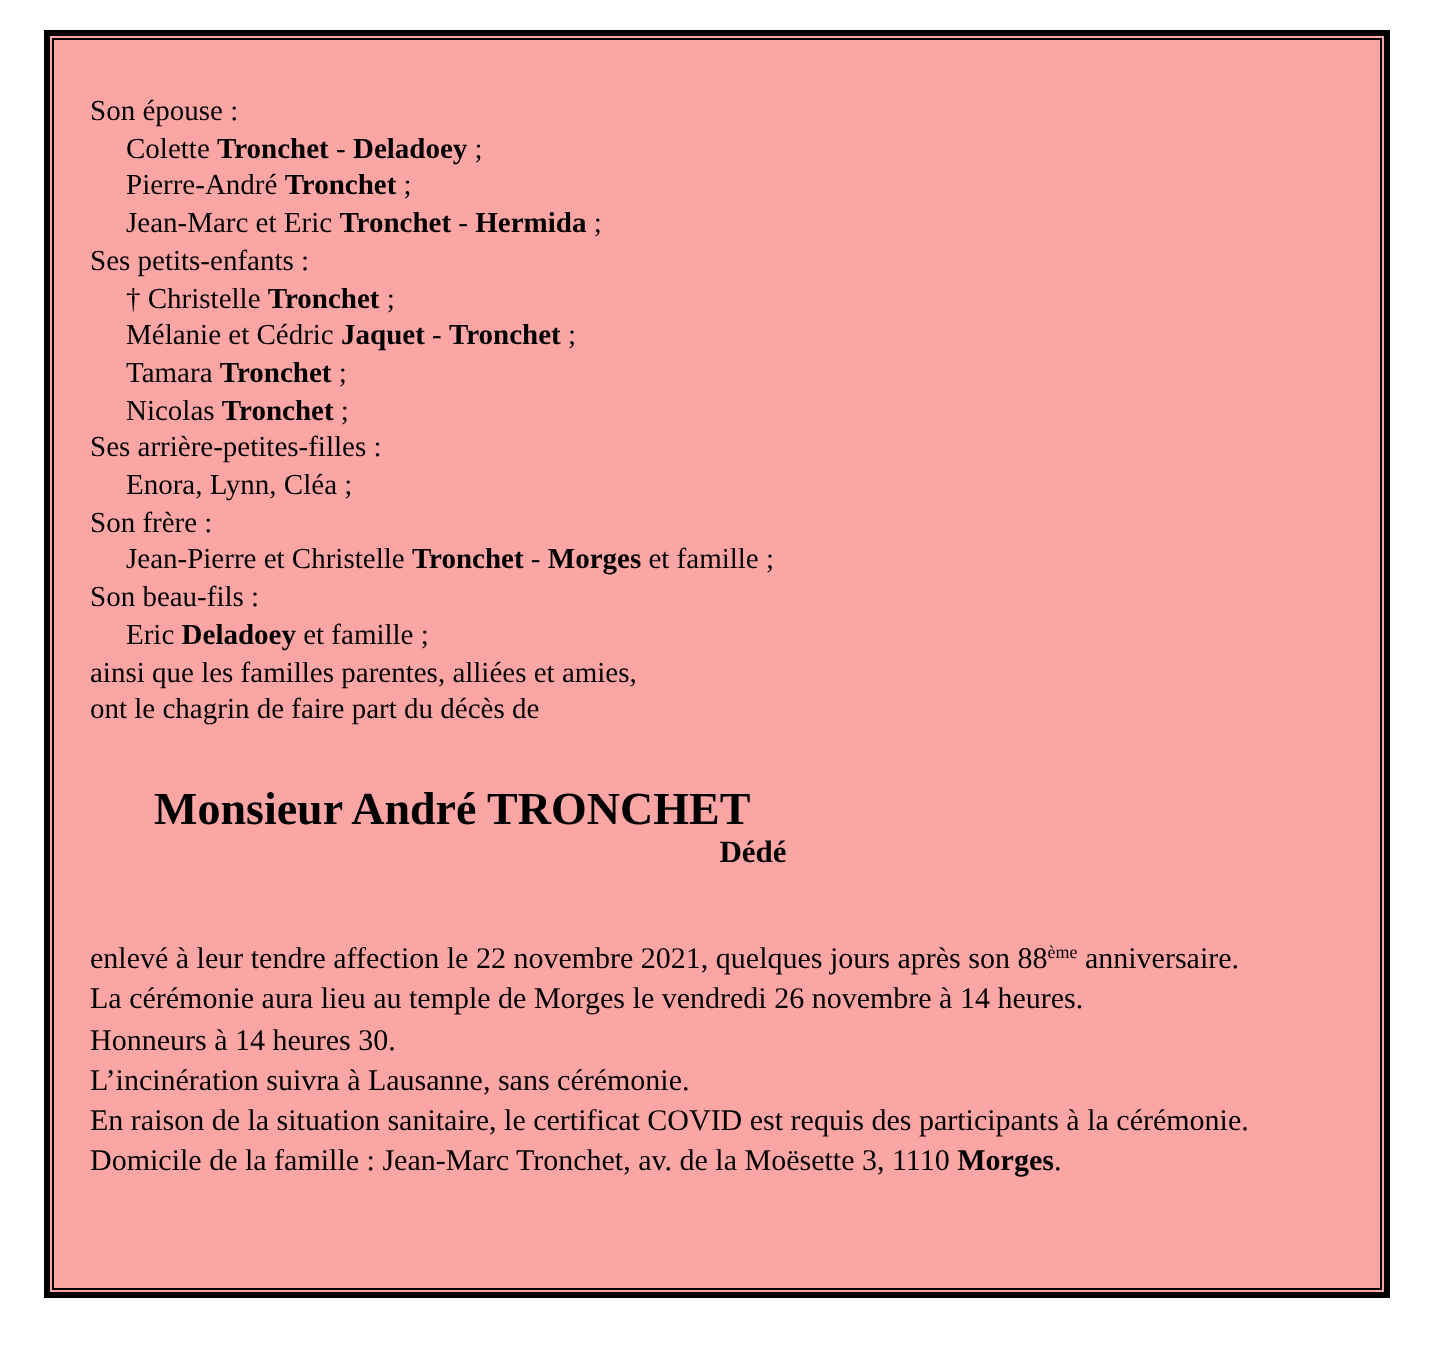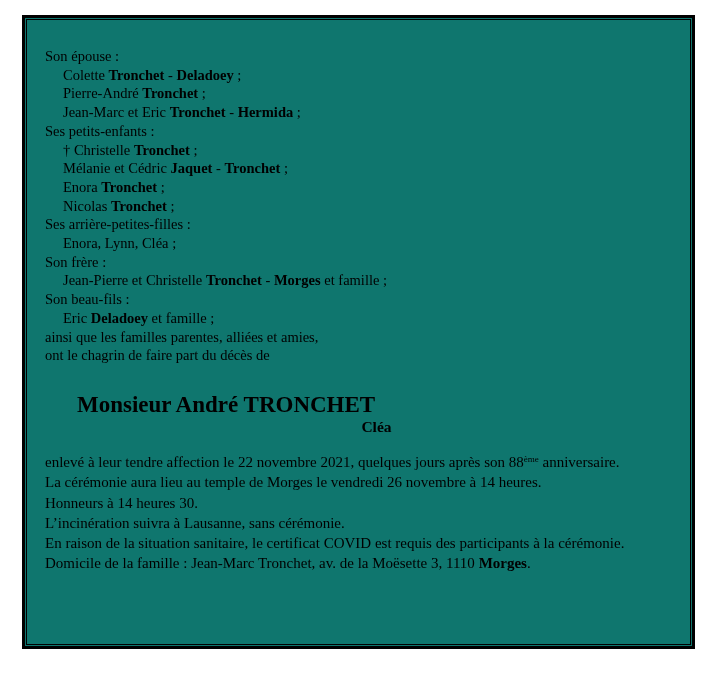--- a/index.html
+++ b/index.html
@@ -18,21 +18,21 @@
   }
   .frame-outer {
     position: absolute;
     left: 22px;
     top: 15px;
     width: 673px;
     height: 634px;
     box-sizing: border-box;
     border: 3px solid #000;
     padding: 1px;
-    background: #0f766e;
+    background: #fca5a5;
   }
   .frame-inner {
     box-sizing: border-box;
     width: 100%;
     height: 100%;
     border: 1px solid #000;
   }
   .content {
     box-sizing: border-box;
     padding: 27px 14px 0 18px;
@@ -51,21 +51,21 @@
     line-height: 26px;
     text-align: left;
   }
   .subtitle {
     margin: 0 0 0 32px;
     font-size: 15.5px;
     font-weight: bold;
     line-height: 18px;
     text-align: center;
   }
-  .details { margin-top: 16px; }
+  .details { margin-top: 34px; }
   .details .line {
     font-size: 15px;
     line-height: 20.3px;
     white-space: nowrap;
   }
   .details sup {
     font-size: 9px;
     line-height: 0;
     vertical-align: 5px;
   }
@@ -79,35 +79,35 @@
       <div class="content">
 
         <div class="family">
             <div class="line"><span>Son épouse :</span></div>
             <div class="line indent"><span>Colette </span><span class="b">Tronchet</span><span> - </span><span class="b">Deladoey</span><span> ;</span></div>
             <div class="line indent"><span>Pierre-André </span><span class="b">Tronchet</span><span> ;</span></div>
             <div class="line indent"><span>Jean-Marc et Eric </span><span class="b">Tronchet</span><span> - </span><span class="b">Hermida</span><span> ;</span></div>
             <div class="line"><span>Ses petits-enfants :</span></div>
             <div class="line indent"><span>† Christelle </span><span class="b">Tronchet</span><span> ;</span></div>
             <div class="line indent"><span>Mélanie et Cédric </span><span class="b">Jaquet</span><span> - </span><span class="b">Tronchet</span><span> ;</span></div>
-            <div class="line indent"><span>Enora </span><span class="b">Tronchet</span><span> ;</span></div>
+            <div class="line indent"><span>Tamara </span><span class="b">Tronchet</span><span> ;</span></div>
             <div class="line indent"><span>Nicolas </span><span class="b">Tronchet</span><span> ;</span></div>
             <div class="line"><span>Ses arrière-petites-filles :</span></div>
             <div class="line indent"><span>Enora, Lynn, Cléa ;</span></div>
             <div class="line"><span>Son frère :</span></div>
             <div class="line indent"><span>Jean-Pierre et Christelle </span><span class="b">Tronchet</span><span> - </span><span class="b">Morges</span><span> et famille ;</span></div>
             <div class="line"><span>Son beau-fils :</span></div>
             <div class="line indent"><span>Eric </span><span class="b">Deladoey</span><span> et famille ;</span></div>
             <div class="line"><span>ainsi que les familles parentes, alliées et amies,</span></div>
             <div class="line"><span>ont le chagrin de faire part du décès de</span></div>
           </div>
 
         <div class="title">Monsieur André TRONCHET</div>
 
-        <div class="subtitle">Cléa</div>
+        <div class="subtitle">Dédé</div>
 
         <div class="details">
             <div class="line"><span>enlevé à leur tendre affection le 22 novembre 2021, quelques jours après son 88</span><sup>ème</sup><span> anniversaire.</span></div>
             <div class="line"><span>La cérémonie aura lieu au temple de Morges le vendredi 26 novembre à 14 heures.</span></div>
             <div class="line"><span>Honneurs à 14 heures 30.</span></div>
             <div class="line"><span>L’incinération suivra à Lausanne, sans cérémonie.</span></div>
             <div class="line"><span>En raison de la situation sanitaire, le certificat COVID est requis des participants à la cérémonie.</span></div>
             <div class="line"><span>Domicile de la famille : Jean-Marc Tronchet, av. de la Moësette 3, 1110 </span><span class="b">Morges</span><span>.</span></div>
           </div>
 

